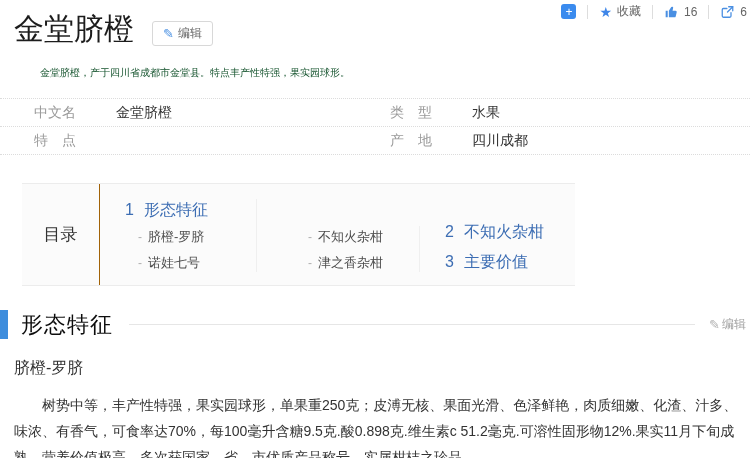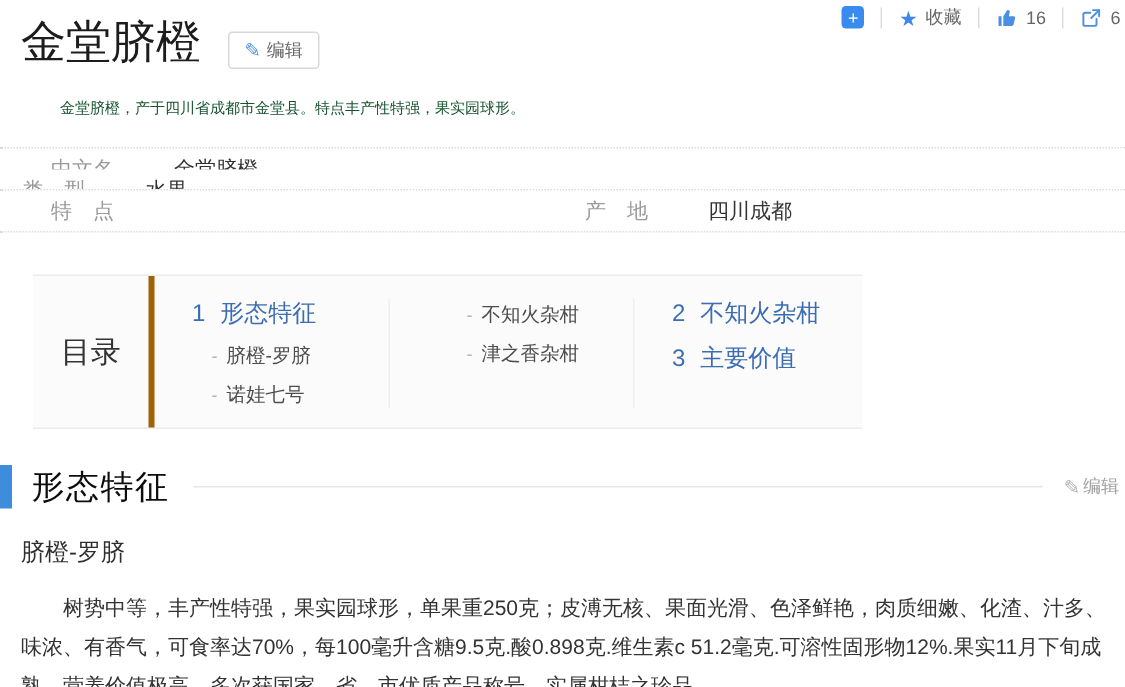--- a/index.html
+++ b/index.html
@@ -23,32 +23,32 @@
   .edit-btn{margin-left:18px;margin-top:8px;display:inline-flex;align-items:center;gap:4px;
     border:1px solid #d8d8d8;border-radius:3px;background:#fff;padding:3px 10px;
     font-size:12px;color:#666;cursor:pointer;font-family:inherit;}
   .pencil-blue{color:#4a90e2;font-size:13px;line-height:1;}
   .pencil-gray{color:#b0b0b0;font-size:13px;line-height:1;}
   
   .summary{margin:15px 14px 0 20px;text-indent:2em;font-size:10px;color:#14532d;line-height:20px;}
   
   .infobox{margin-top:15px;}
   .info-row{display:flex;height:27px;line-height:27px;font-size:14px;border-bottom:1px dotted #dcdcdc;}
-  .info-row.first{border-top:1px dotted #dcdcdc;flex-direction:column;}
+  .info-row.first{border-top:1px dotted #dcdcdc;}
   .cell{width:50%;display:flex;overflow:hidden;}
   .info-label{color:#9a9a9a;flex:none;width:46px;}
   .cell-l .info-label{margin-left:34px;}
   .cell-r .info-label{margin-left:15px;}
   .info-value{color:#333;margin-left:36px;white-space:nowrap;}
   
   .toc{margin:28px 0 0 22px;width:553px;display:flex;align-items:stretch;background:#fbfbfb;
     border-top:1px solid #ececec;border-bottom:1px solid #ececec;box-sizing:border-box;min-height:99px;}
   .toc-label{width:77px;display:flex;align-items:center;justify-content:center;
-    font-size:20px;color:#333;border-right:4px solid #a16207;flex:none;}
-  .toc-cols{flex:1;display:flex;padding:15px 0 13px;}
+    font-size:17px;color:#333;border-right:1px solid #a16207;flex:none;}
+  .toc-cols{flex:1;display:flex;padding:15px 0 13px;align-items:flex-end;}
   .toc-col{box-sizing:border-box;}
   .toc-col.c1{width:157px;padding-left:25px;border-right:1px solid #efefef;}
   .toc-col.c2{width:163px;padding-left:38px;border-right:1px solid #efefef;}
   .toc-col.c3{padding-left:25px;}
   .toc-l1{font-size:16px;color:#3c6db3;line-height:21px;cursor:pointer;display:block;text-decoration:none;}
   .toc-l1 .num{margin-right:10px;}
   .toc-col.c3 .toc-l1 + .toc-l1{margin-top:9px;}
   .toc-sub{margin-top:8px;font-size:13px;color:#4d4d4d;line-height:17px;cursor:pointer;padding-left:13px;}
   .toc-col.c2 .toc-sub:first-child{margin-top:2px;}
   .dash{color:#b0b0b0;margin-right:6px;font-style:normal;font-size:12px;}

